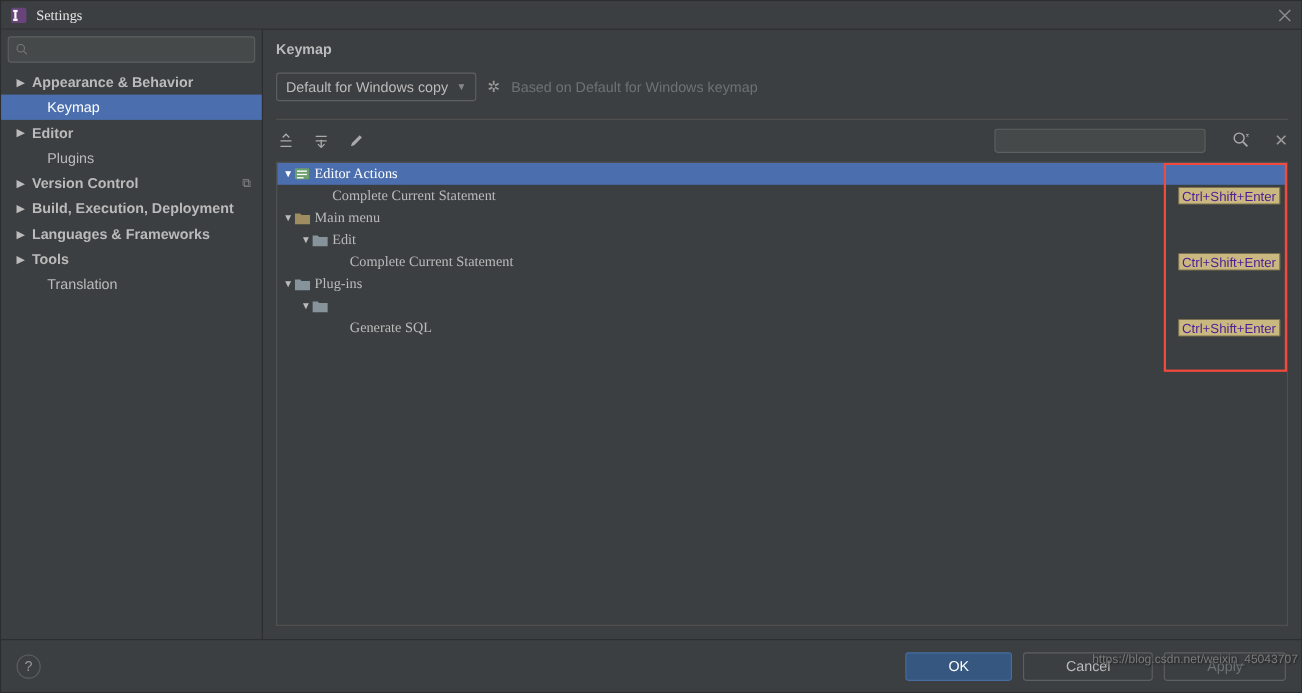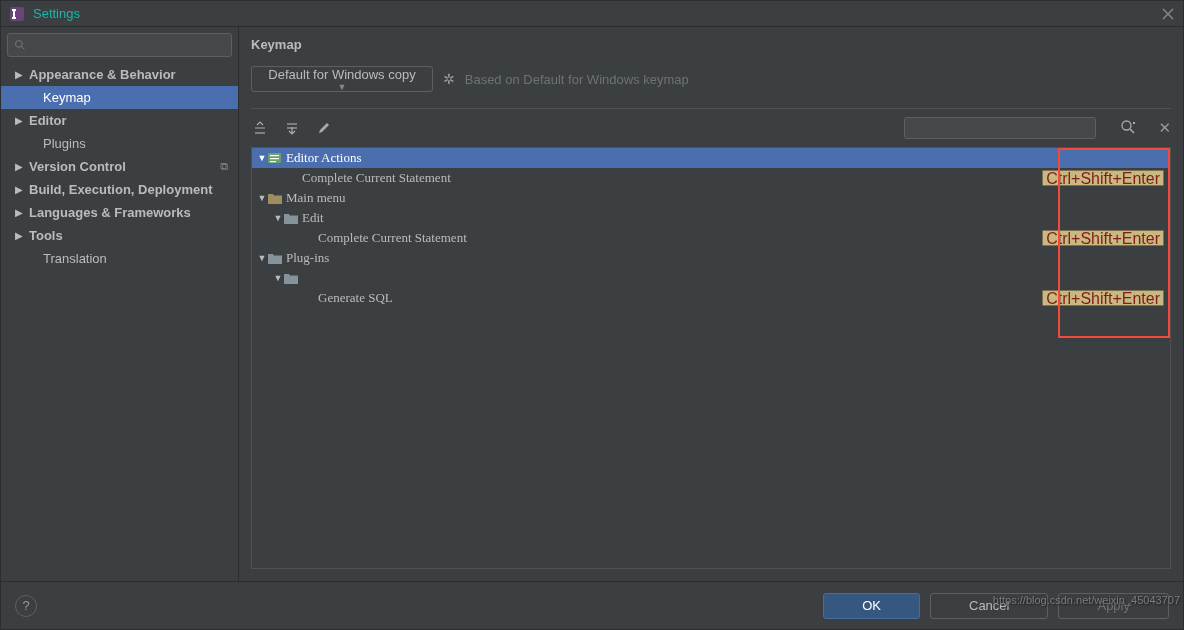--- a/index.html
+++ b/index.html
@@ -1,62 +1,62 @@
 <!DOCTYPE html>
 <html><head>
 <meta charset="utf-8">
 <style>
 * { box-sizing: border-box; margin: 0; padding: 0; font-family: "Segoe UI", Arial, sans-serif; font-size: 13px; }
 body { background: #3c3f41; color: #bbbbbb; width: 1184px; height: 630px; overflow: hidden; position: relative; }
 .window { width: 1184px; height: 630px; display: flex; flex-direction: column; border: 1px solid #2b2d2f; background:#3c3f41; }
 .titlebar { height: 26px; display: flex; align-items: center; padding: 0 8px; border-bottom: 1px solid #2b2d2f; }
 .titlebar .icon { width: 16px; height: 16px; margin-right: 8px; display:flex; align-items:center; justify-content:center;}
 .titlebar .icon svg { display:block;}
-.titlebar .title { color: #14b8a6; flex: 1; }
+.titlebar .title { color: #e5e5e5; flex: 1; font-family: Liberation Serif, serif; }
 .titlebar .close { color: #8c8c8c; width: 14px; height:14px; cursor: pointer; }
 .body { flex: 1; display: flex; min-height: 0; }
 .sidebar { width: 238px; background: #3c3f41; border-right: 1px solid #2b2d2f; display:flex; flex-direction:column;}
 .search-wrap { padding: 6px; }
 .search { width: 100%; height: 24px; background: #45494a; border: 1px solid #5e6060; border-radius: 3px; display: flex; align-items: center; padding: 0 6px; }
 .search svg { width: 12px; height: 12px; fill: #787878; margin-right: 4px; }
 .search input { flex:1; background: transparent; border: none; color: #bbbbbb; outline: none; }
 .tree { flex:1; }
 .tree-item { display:flex; align-items:center; height:23px; padding-left: 14px; cursor:pointer; position:relative;}
 .tree-item.child { padding-left: 28px; }
 .tree-item.sel { background: #4b6eaf; color: #fff; }
 .chev { width:10px; display:inline-block; margin-right:4px; color:#bbbbbb; font-size:10px; }
 .tree-item.sel .chev { color:#fff;}
 .tree-item .lbl { flex:1;}
 .bold { font-weight:600; }
 .copy-ic { position:absolute; right:10px; color:#888; font-size:11px;}
 .main { flex:1; display:flex; flex-direction:column; padding: 10px 12px 0 12px; min-width:0; }
 .main-title { color:#bbbbbb; margin-bottom:14px; font-weight:600;}
 .profile-row { display:flex; align-items:center; gap:10px; margin-bottom:16px; }
-.combo { width:182px; height:26px; background:#3c3f41; border:1px solid #5e6060; border-radius:3px; display:flex; align-items:center; padding:0 8px; justify-content:space-between; cursor:pointer;flex-direction:column;}
+.combo { width:182px; height:26px; background:#3c3f41; border:1px solid #5e6060; border-radius:3px; display:flex; align-items:center; padding:0 8px; justify-content:space-between; cursor:pointer;}
 .combo .dd { color:#888; font-size:9px;}
 .gear { color:#999; cursor:pointer; font-size:14px;}
 .hint { color:#6d7275;}
 .sep { height:1px; background:#515151; margin-bottom:8px;}
 .toolrow { display:flex; align-items:center; margin-bottom:8px; gap:14px;}
 .toolrow .spacer{ flex:1;}
 .tbtn { color:#999; cursor:pointer; display:flex; align-items:center; justify-content:center; width:18px; height:18px;}
 .ksearch { width:192px; height:22px; background:#45494a; border:1px solid #5e6060; border-radius:3px; display:flex; align-items:center; padding:0 6px;}
 .ksearch svg{width:12px;height:12px;fill:#787878;margin-right:4px;}
 .ksearch input { flex:1; background:transparent; border:none; outline:none; color:#bbb;}
 .findbtn { color:#999; cursor:pointer; margin-left:10px;}
 .clearbtn { color:#999; cursor:pointer; margin-left:8px; font-size:15px;}
 .actions { flex:1; border:1px solid #515151; background:#3c3f41; position:relative; overflow:hidden;}
 .arow { display:flex; align-items:center; height:20px; padding-right:6px;}
 .arow.sel { background:#4b6eaf; color:#fff;}
 .exp { width:12px; text-align:center; color:#bbbbbb; font-size:9px; cursor:pointer;}
 .arow.sel .exp{color:#fff;}
 .folder{ width:14px; height:12px; margin-right:4px; display:inline-flex; align-items:center;}
 .folder svg{width:14px;height:12px;}
 .alabel{ flex:1; white-space:nowrap; overflow:hidden;font-family:Liberation Serif, serif;}
-.short{ background:#c9b981; color:#7f1d1d; padding:0 3px; font-size:16px; height:16px; line-height:16px; border-radius:1px; border:1px solid #7a7050; white-space:nowrap;}
+.short{ background:#c9b981; color:#4c1d95; padding:0 3px; font-size:12px; height:16px; line-height:16px; border-radius:1px; border:1px solid #7a7050; white-space:nowrap;}
 .redbox{ position:absolute; border:2px solid #f24a3d; top:0px; right:0px; width:112px; height:190px; pointer-events:none;}
 .footer { height:48px; display:flex; align-items:center; padding:0 14px; border-top:1px solid #2b2d2f;}
 .footer .help{ width:22px; height:22px; border:1px solid #5e6060; border-radius:11px; text-align:center; line-height:20px; color:#999; cursor:pointer;}
 .footer .gap{flex:1;}
 .btn { height:26px; padding:0 38px; border-radius:3px; background:#3c3f41; border:1px solid #5e6060; color:#bbbbbb; cursor:pointer; margin-left:10px;}
 .btn.primary{ background:#365880; border-color:#466ca0; color:#fff;}
 .btn.disabled{ color:#6d7275;text-align:center;}
 .watermark{ position:absolute; right:4px; bottom:24px; color:#7c7c7c; font-size:11px; text-shadow:1px 1px 2px rgba(0,0,0,0.6);}
 </style>
 </head>

